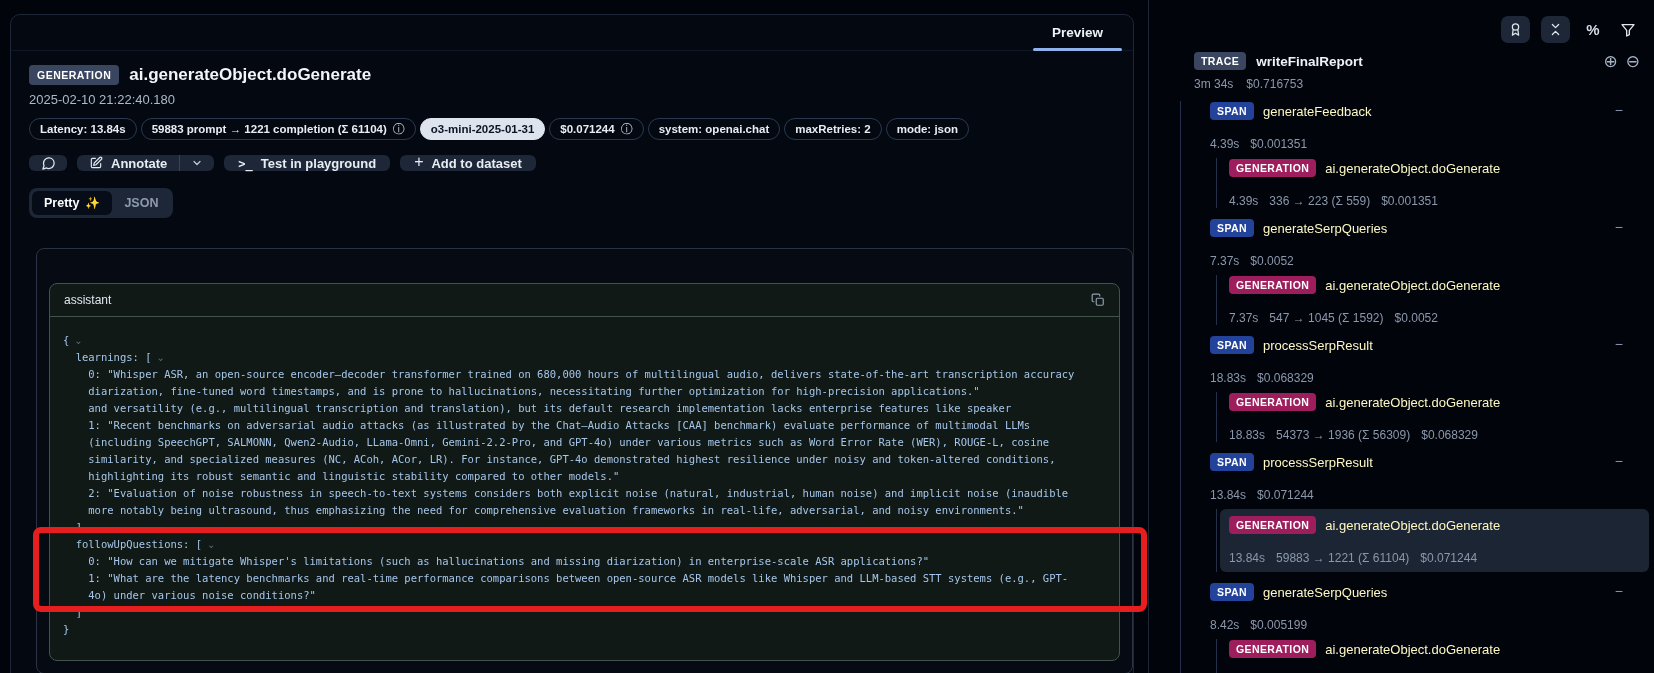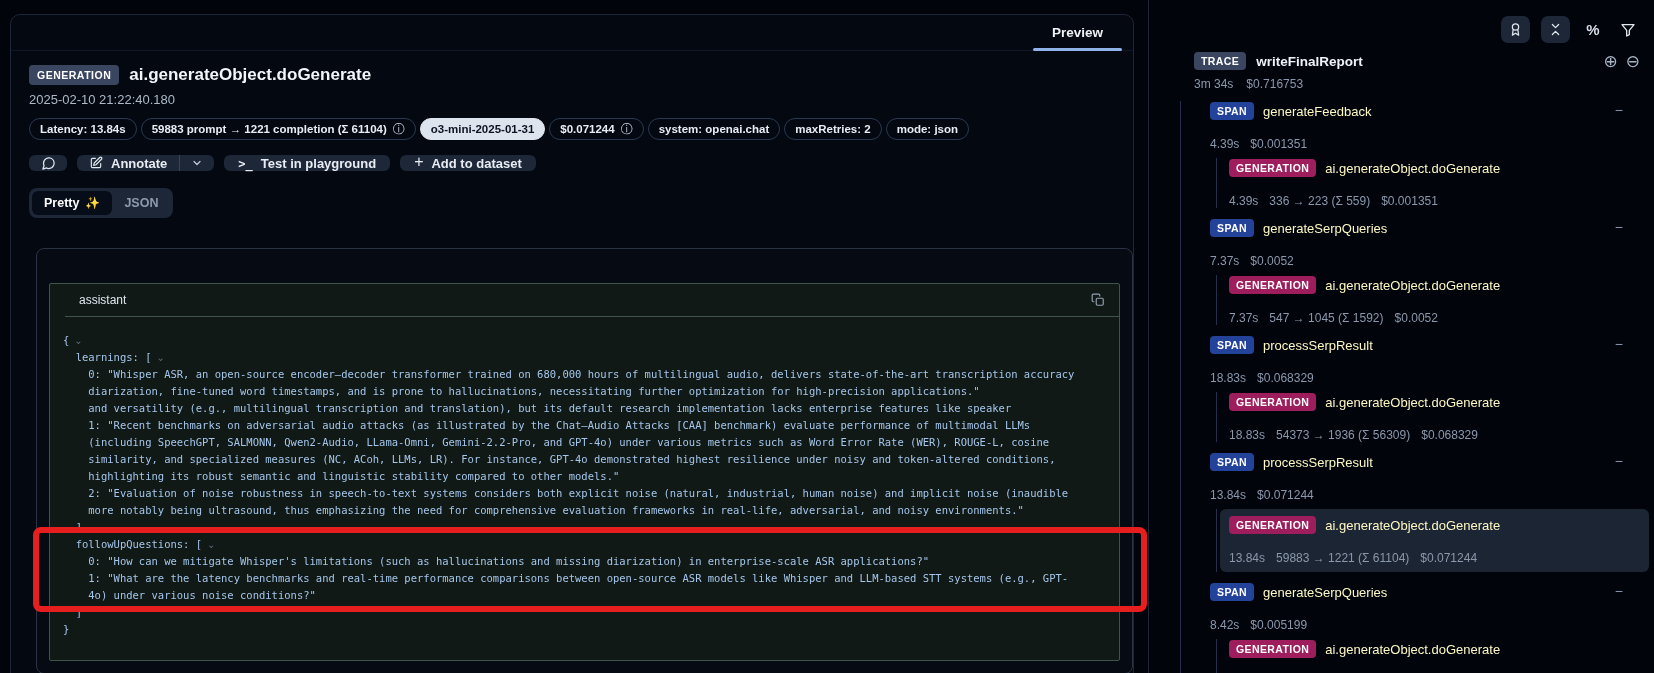--- a/index.html
+++ b/index.html
@@ -53,21 +53,21 @@
                  border-radius:8px; padding:3px; align-items:center; }
   .seg { padding:5px 12px; font-size:12.5px; font-weight:700; color:#8e9bad;
          border-radius:6px; display:flex; gap:6px; align-items:center; }
   .seg.active { background:#060c18; color:#fff; }
   .sparkle { color:#d9a514; font-size:12px; }
 
   
   .code-outer { position:absolute; left:25px; top:233px; width:1097px; height:426px;
                 border:1px solid #2a3444; border-radius:8px; background:#050a13; }
   .assistant-box { position:absolute; left:12px; right:12px; top:34px; bottom:12px;
-                   border:1px solid #41544a; border-radius:2px; background:#111917;padding-left:15px; }
+                   border:1px solid #41544a; border-radius:8px; background:#111917; }
   .assistant-header { height:33px; border-bottom:1px solid #41544a; display:flex;
                       align-items:center; padding:0 14px; font-size:12px; color:#dfe6ee; }
   .copy-btn { margin-left:auto; cursor:default; }
   .code-body { position:absolute; top:34px; left:0; right:0; bottom:0; padding:14px 0 0 13px; overflow:hidden; }
   .code-line { font-family:"DejaVu Sans Mono", monospace; font-size:10.5px; line-height:17px;
                height:17px; white-space:pre; color:#a5c6ea; }
   .chev { font-family:"Liberation Sans", sans-serif; color:#5d6a7c; font-size:10px; margin-left:5px; }
 
   
   .annotation-box { position:absolute; left:33px; top:527px; width:1114px; height:85px;
@@ -200,21 +200,21 @@
         </span>
       </div>
       <div class="code-body" id="code-lines">
           <div class="code-line">{<span class="chev">⌄</span></div>
           <div class="code-line">  learnings: [<span class="chev">⌄</span></div>
           <div class="code-line">    0: "Whisper ASR, an open-source encoder–decoder transformer trained on 680,000 hours of multilingual audio, delivers state-of-the-art transcription accuracy</div>
           <div class="code-line">    diarization, fine-tuned word timestamps, and is prone to hallucinations, necessitating further optimization for high-precision applications."</div>
           <div class="code-line">    and versatility (e.g., multilingual transcription and translation), but its default research implementation lacks enterprise features like speaker</div>
           <div class="code-line">    1: "Recent benchmarks on adversarial audio attacks (as illustrated by the Chat–Audio Attacks [CAA] benchmark) evaluate performance of multimodal LLMs</div>
           <div class="code-line">    (including SpeechGPT, SALMONN, Qwen2-Audio, LLama-Omni, Gemini-2.2-Pro, and GPT-4o) under various metrics such as Word Error Rate (WER), ROUGE-L, cosine</div>
-          <div class="code-line">    similarity, and specialized measures (NC, ACoh, LLMs, LR). For instance, GPT-4o demonstrated highest resilience under noisy and token-altered conditions,</div>
+          <div class="code-line">    similarity, and specialized measures (NC, ACoh, ACor, LR). For instance, GPT-4o demonstrated highest resilience under noisy and token-altered conditions,</div>
           <div class="code-line">    highlighting its robust semantic and linguistic stability compared to other models."</div>
           <div class="code-line">    2: "Evaluation of noise robustness in speech-to-text systems considers both explicit noise (natural, industrial, human noise) and implicit noise (inaudible</div>
           <div class="code-line">    more notably being ultrasound, thus emphasizing the need for comprehensive evaluation frameworks in real-life, adversarial, and noisy environments."</div>
           <div class="code-line">  ]</div>
           <div class="code-line">  followUpQuestions: [<span class="chev">⌄</span></div>
           <div class="code-line">    0: "How can we mitigate Whisper's limitations (such as hallucinations and missing diarization) in enterprise-scale ASR applications?"</div>
           <div class="code-line">    1: "What are the latency benchmarks and real-time performance comparisons between open-source ASR models like Whisper and LLM-based STT systems (e.g., GPT-</div>
           <div class="code-line">    4o) under various noise conditions?"</div>
           <div class="code-line">  ]</div>
           <div class="code-line">}</div>

